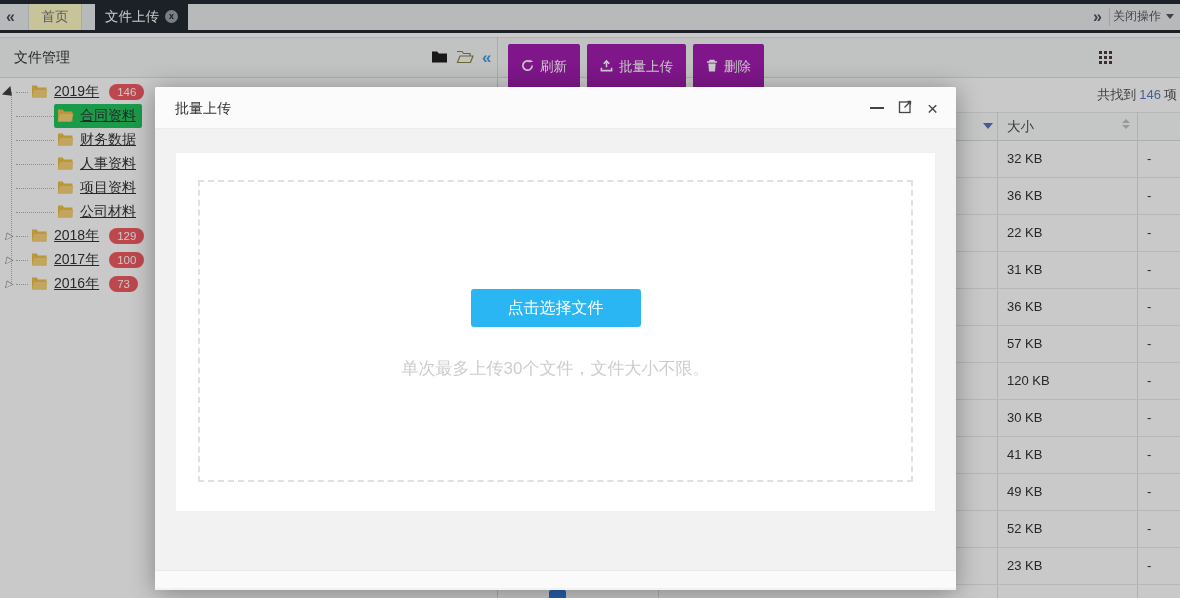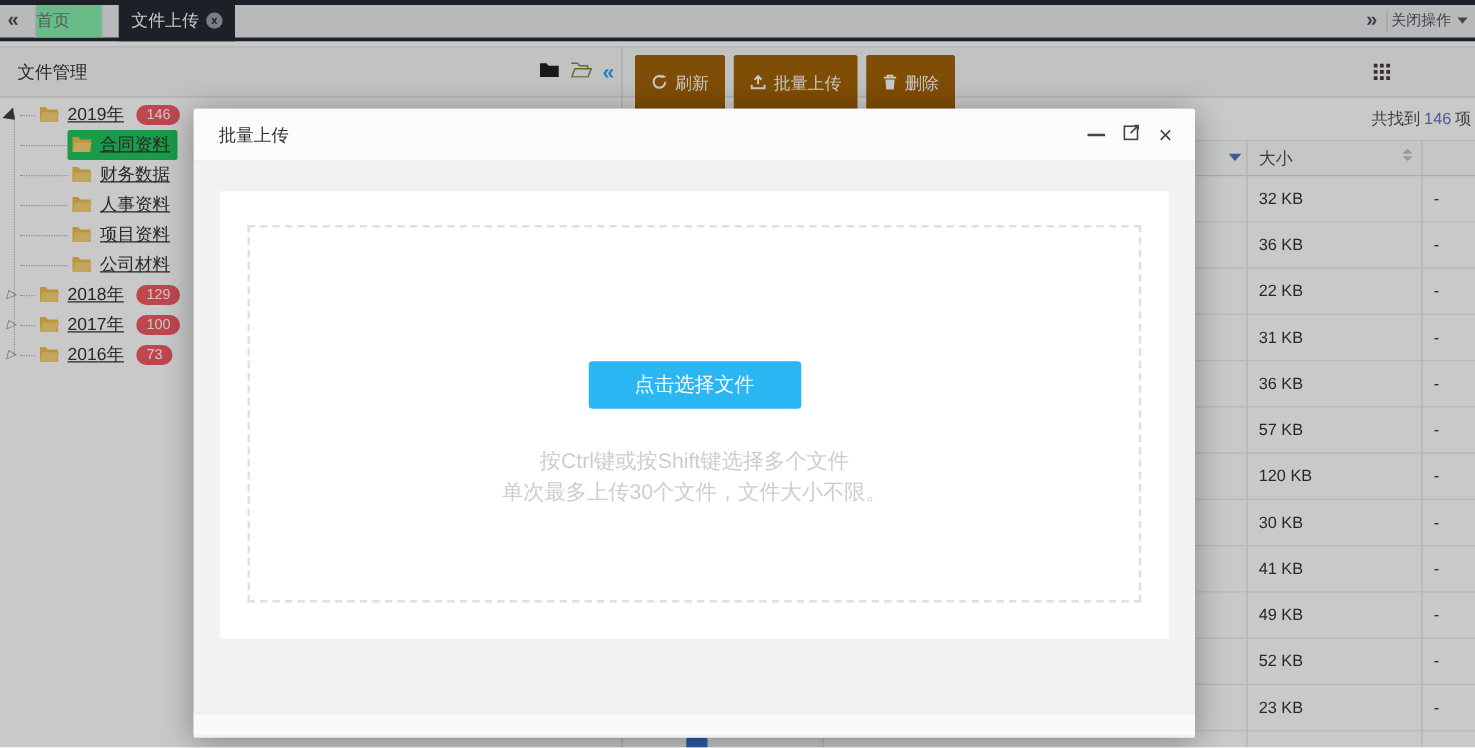--- a/index.html
+++ b/index.html
@@ -4,40 +4,40 @@
 <style>
   * { margin:0; padding:0; box-sizing:border-box; }
   body { font-family:"Liberation Sans", sans-serif; }
   .screen { position:relative; width:1180px; height:598px; background:#fff; overflow:hidden; }
 
   
   .strip-top    { position:absolute; left:0; top:0;  width:100%; height:4px; background:#232a31; }
   .tabband      { position:absolute; left:0; top:4px; width:100%; height:26px; background:#eaebee; }
   .strip-bottom { position:absolute; left:0; top:30px; width:100%; height:3px; background:#232a31; }
   .collapse-left{ position:absolute; left:6px; top:7px; font-size:16px; font-weight:bold; color:#4c5055; line-height:20px; }
-  .tab-home     { position:absolute; left:28px; top:4px; width:54px; height:26px; line-height:26px; 
-                  color:#73767a; font-size:13.5px; background:#86efac; border-left:1px solid #d6d7da; border-right:1px solid #d6d7da; }
+  .tab-home     { position:absolute; left:28px; top:4px; width:54px; height:26px; line-height:26px; text-align:center;
+                  color:#73767a; font-size:13.5px; background:#fef9c3; border-left:1px solid #d6d7da; border-right:1px solid #d6d7da; }
   .tab-active   { position:absolute; left:95px; top:0; height:33px; padding:0 10px; background:#232a31; color:#fff;
                   font-size:13.5px; display:flex; align-items:center; gap:6px; }
   .tab-close    { width:13px; height:13px; border-radius:50%; background:#9aa0a8; color:#232a31; font-size:9px;
                   line-height:13px; text-align:center; font-weight:bold; }
   .expand-right { position:absolute; right:78px; top:7px; font-size:16px; font-weight:bold; color:#4c5055; line-height:20px; }
   .tab-divider  { position:absolute; right:70px; top:8px; width:1px; height:18px; background:#c9cbce; }
   .close-ops    { position:absolute; right:6px; top:0; height:33px; display:flex; align-items:center; gap:5px;
                   font-size:12px; color:#54575c; }
   .caret-down   { width:0; height:0; border-left:4px solid transparent; border-right:4px solid transparent; border-top:5px solid #54575c; }
 
   
   .toolbar   { position:absolute; left:0; top:37px; width:100%; height:41px; background:#f5f6f7;
                border-top:1px solid #e3e4e6; border-bottom:1px solid #dcdddf; }
   .lp-title  { position:absolute; left:14px; top:37px; height:41px; line-height:41px; font-size:14px; color:#333; }
   .tb-icons  { position:absolute; left:431px; top:37px; height:41px; display:flex; align-items:center; gap:8px; }
   .tb-collapse { color:#3aa0e8; font-size:17px; font-weight:bold; }
   .btn-group { position:absolute; left:508px; top:44px; display:flex; gap:7px; }
-  .btn       { height:45px; padding:0 13px; background:#a16207; color:#fff; font-size:13.5px; border:none;
+  .btn       { height:45px; padding:0 13px; background:#a21caf; color:#fff; font-size:13.5px; border:none;
                border-radius:2px; display:flex; align-items:center; gap:6px; cursor:pointer; }
   .grid-icon { position:absolute; left:1099px; top:51px; width:13px; height:13px; display:grid;
                grid-template-columns:repeat(3,3px); grid-template-rows:repeat(3,3px); gap:2px; }
   .grid-icon i { background:#4c3a3a; }
   .panel-divider { position:absolute; left:497px; top:37px; width:1px; height:561px; background:#d8d9db; }
 
   
   .tree      { position:absolute; left:2px; top:80px; width:490px; }
   .tree-vline{ position:absolute; left:11px; top:92px; height:192px; border-left:1px dotted #b4b4b4; }
   .tree-row  { height:24px; display:flex; align-items:center; font-size:14px; color:#333; cursor:pointer; position:relative; }
@@ -369,21 +369,20 @@
             </svg>
         </div>
         <div class="ctl-close">×</div>
       </div>
     </div>
     <div class="modal-body">
       <div class="upload-card">
         <div class="dropzone">
           <button class="select-btn">点击选择文件</button>
           <div class="hints">
-            <div>按Ctrl键或按Shift键选择多个文件</div>
             <div>单次最多上传30个文件，文件大小不限。</div>
           </div>
         </div>
       </div>
       <div class="footer-strip"></div>
     </div>
   </div>
 </div>
 
 </body></html>

